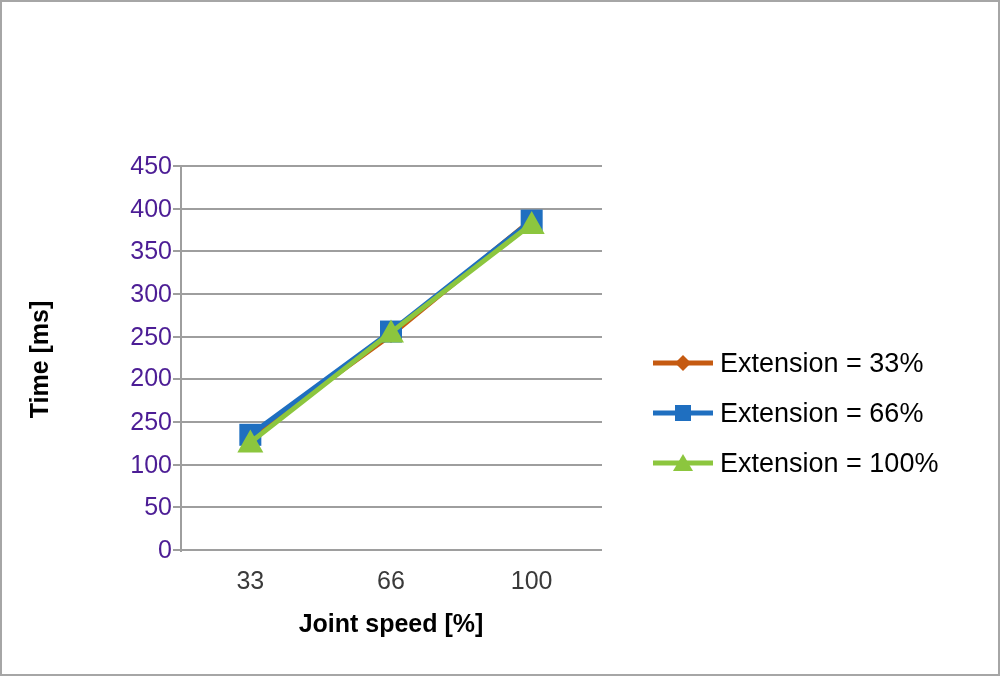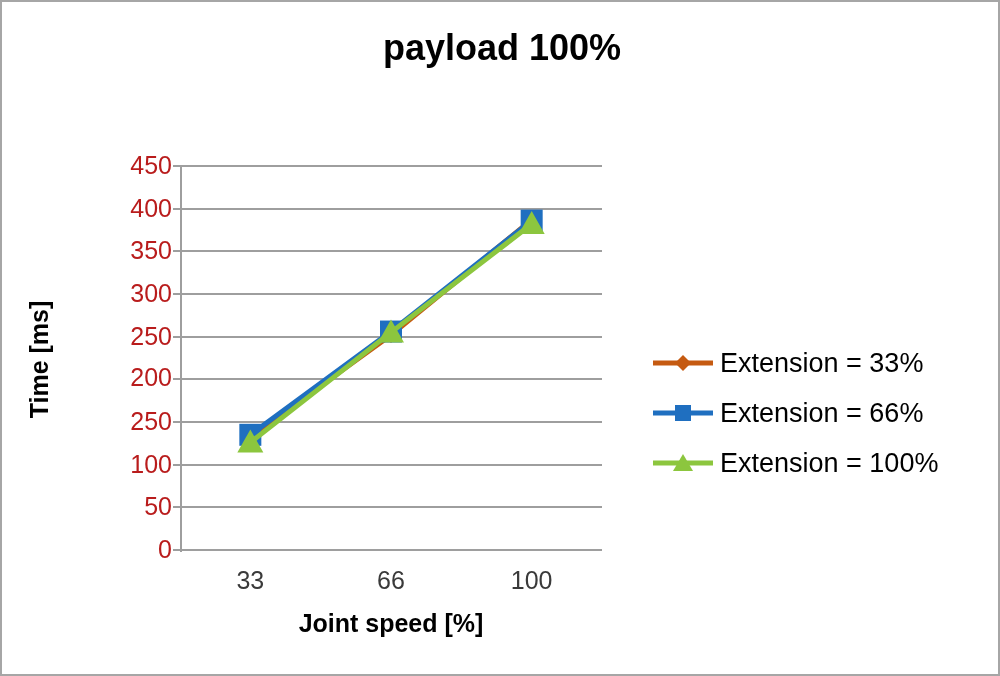--- a/index.html
+++ b/index.html
@@ -87,21 +87,21 @@
     width: 8px;
     height: 2px;
     background: #9e9e9e;
   }
   .ytick-label {
     position: absolute;
     right: 0;
     width: 72px;
     text-align: right;
     font-size: 25px;
-    color: #b91c1c;
+    color: #4c1d95;
     line-height: 1;
   }
   #ytick-labels {
     position: absolute;
     left: 90px;
     top: 0;
     width: 80px;
     height: 676px;
   }
   .xtick-label {
@@ -173,21 +173,20 @@
     white-space: nowrap;
     margin-left: 6px;
   }
 </style>
 </head>
 <body>
 
 <div id="page">
 
   <div id="chart-title-block">
-    <div id="chart-subtitle">payload 100%</div>
   </div>
 
   <div id="plot-wrap">
 
     <div id="plot-area"></div>
 
     <div id="axis-y-line"></div>
     <div id="axis-x-line"></div>
 
     <div id="gridlines">

